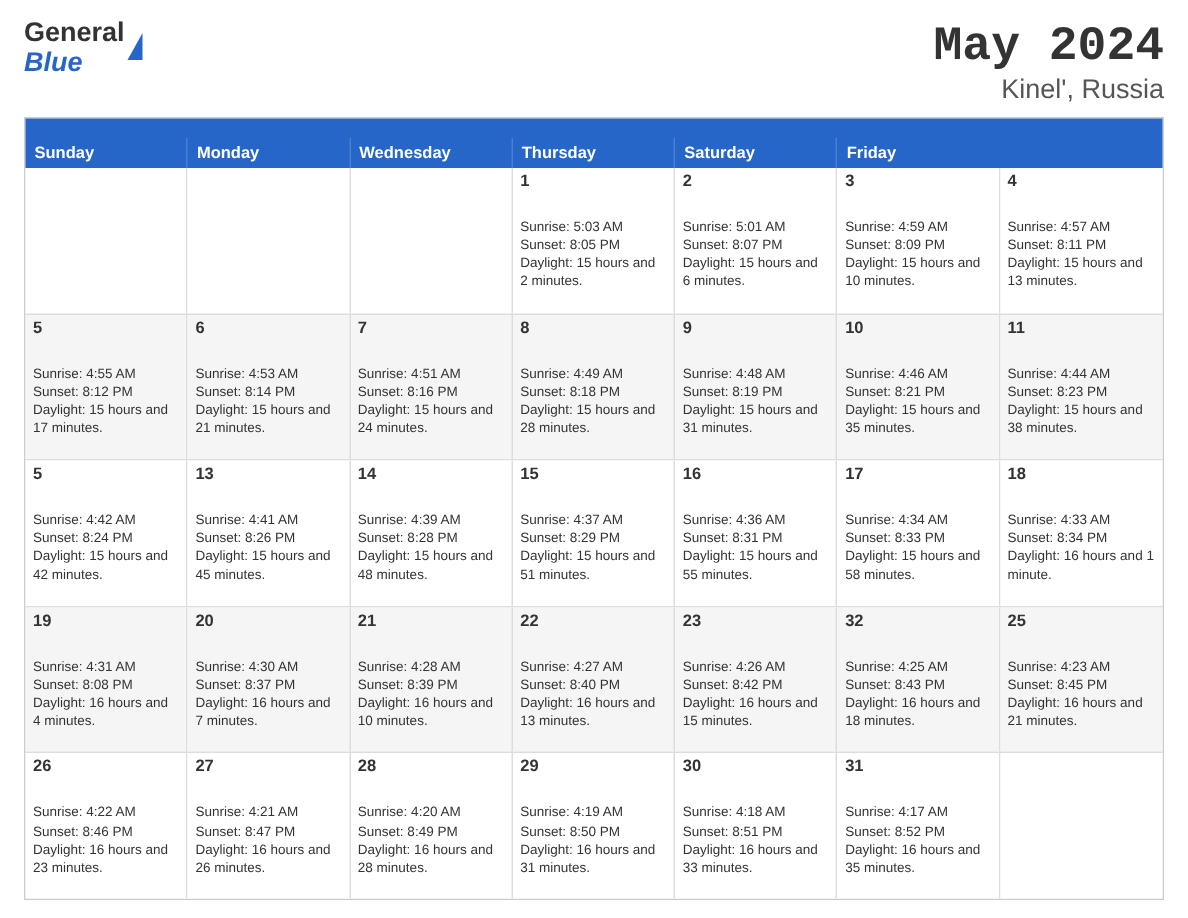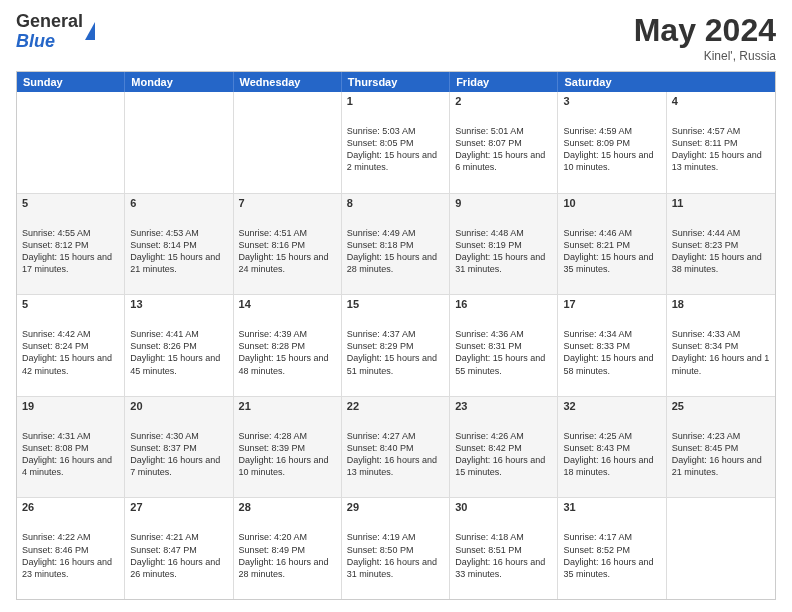--- a/index.html
+++ b/index.html
@@ -42,43 +42,45 @@
       margin-left: 2px;
       margin-bottom: 2px;
     }
     .title-block {
       text-align: right;
     }
     .title-month {
       font-size: 32px;
       font-weight: bold;
       color: #333;
+      font-family: Liberation Mono, monospace;
     }
     .title-location {
-      font-size: 12px;
+      font-size: 18px;
       color: #555;
     }
     .calendar {
       flex: 1;
       display: flex;
       flex-direction: column;
       border: 1px solid #ccc;
     }
     .cal-header {
       display: grid;
       grid-template-columns: repeat(7, 1fr);
       background: #2566c8;
     }
     .cal-header-cell {
       color: #fff;
       font-size: 11px;
       font-weight: bold;
       padding: 4px 6px;
       text-align: left;
       border-right: 1px solid #4a80d4;
+      margin-top: 13px;
     }
     .cal-header-cell:last-child { border-right: none; }
     .cal-body {
       flex: 1;
       display: flex;
       flex-direction: column;
     }
     .cal-row {
       display: grid;
       grid-template-columns: repeat(7, 1fr);
@@ -133,22 +135,22 @@
       <div class="title-location">Kinel', Russia</div>
     </div>
   </div>
 
   <div class="calendar">
     <div class="cal-header">
     <div class="cal-header-cell">Sunday</div>
         <div class="cal-header-cell">Monday</div>
         <div class="cal-header-cell">Wednesday</div>
         <div class="cal-header-cell">Thursday</div>
+        <div class="cal-header-cell">Saturday</div>
         <div class="cal-header-cell">Friday</div>
-        <div class="cal-header-cell">Saturday</div>
       </div>
     <div class="cal-body">
     <div class="cal-row">
           <div class="cal-cell empty"></div>
           <div class="cal-cell empty"></div>
           <div class="cal-cell empty"></div>
           <div class="cal-cell">
             <span class="day-num">1</span>
             <div class="cell-detail">Sunrise: 5:03 AM
 Sunset: 8:05 PM

